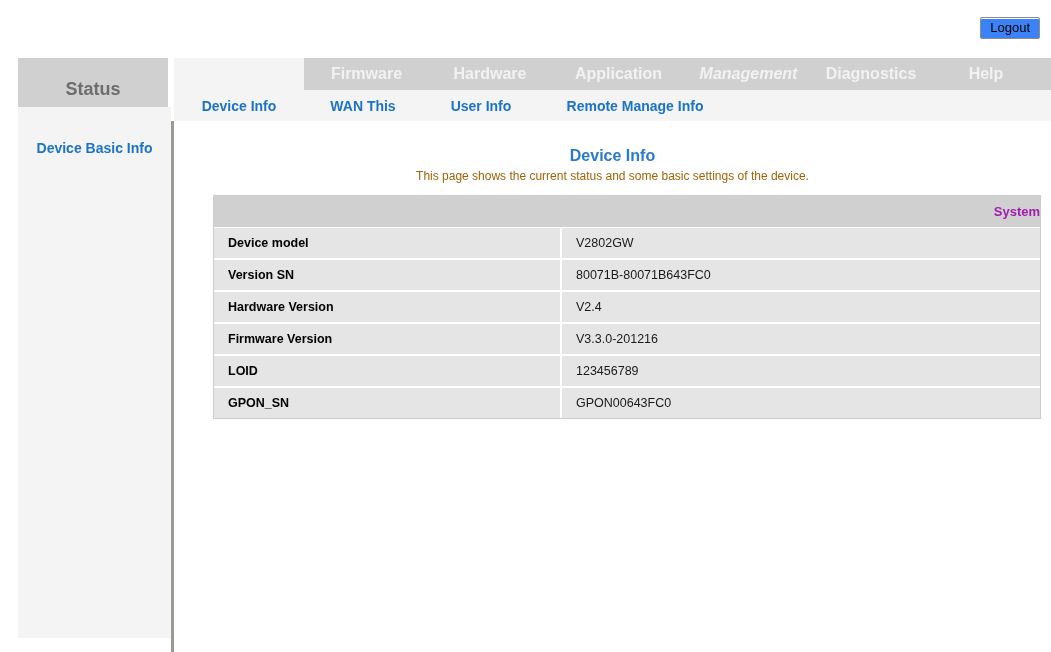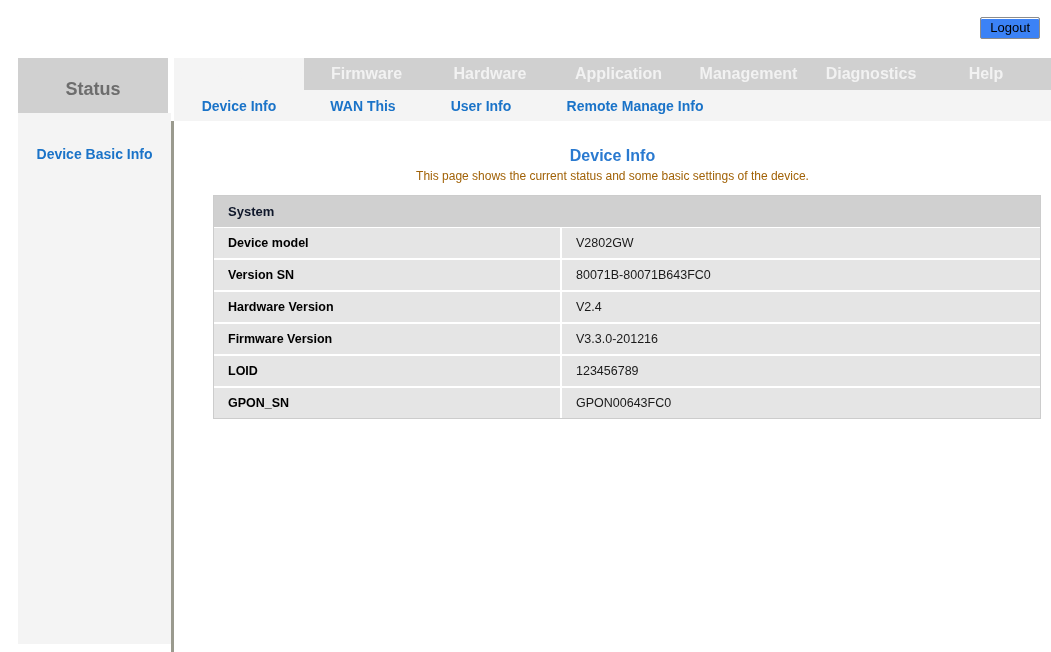--- a/index.html
+++ b/index.html
@@ -80,21 +80,21 @@
     flex: 0 0 auto;
   }
   .nav-item.active {
     background: #f4f4f4;
     color: #f4f4f4;
   }
   .nav-w-status { width: 130px; }
   .nav-w-network { width: 125px; }
   .nav-w-security { width: 122px; }
   .nav-w-application { width: 135px; }
-  .nav-w-management { width: 125px; }
+  .nav-w-management { width: 125px; font-style: italic; }
   .nav-w-diagnostics { width: 120px; }
   .nav-w-help { width: 110px; }
 
   
   .status-box {
     position: absolute;
     left: 18px;
     top: 58px;
     width: 150px;
     height: 62px;
@@ -131,21 +131,21 @@
   }
   .sub-w-device { width: 130px; }
   .sub-w-wan { width: 118px; }
   .sub-w-user { width: 118px; }
   .sub-w-remote { width: 190px; }
 
   
   .sidebar {
     position: absolute;
     left: 18px;
-    top: 113px;
+    top: 107px;
     width: 153px;
     height: 531px;
     background: #f4f4f4;
   }
   .sidebar-item {
     position: absolute;
     left: 0;
     top: 33px;
     width: 153px;
     text-align: center;
@@ -200,23 +200,24 @@
     width: 828px;
     border: 1px solid #cccccc;
     border-collapse: separate;
     border-spacing: 0;
     background: #ffffff;
   }
   .info-table .sec-header td {
     background: #d0d0d0;
     font-size: 13px;
     font-weight: bold;
-    color: #0f172a;
+    color: #a21caf;
     padding: 8px 0 8px 14px;
     border-bottom: 1px solid #ffffff;
+    text-align: right;
   }
   .info-table tr.data-row td {
     background: #e5e5e5;
     font-size: 12.5px;
     padding: 8px 0 8px 14px;
     border-bottom: 2px solid #ffffff;
     height: 14px;
   }
   .info-table tr.data-row:last-child td {
     border-bottom: none;

